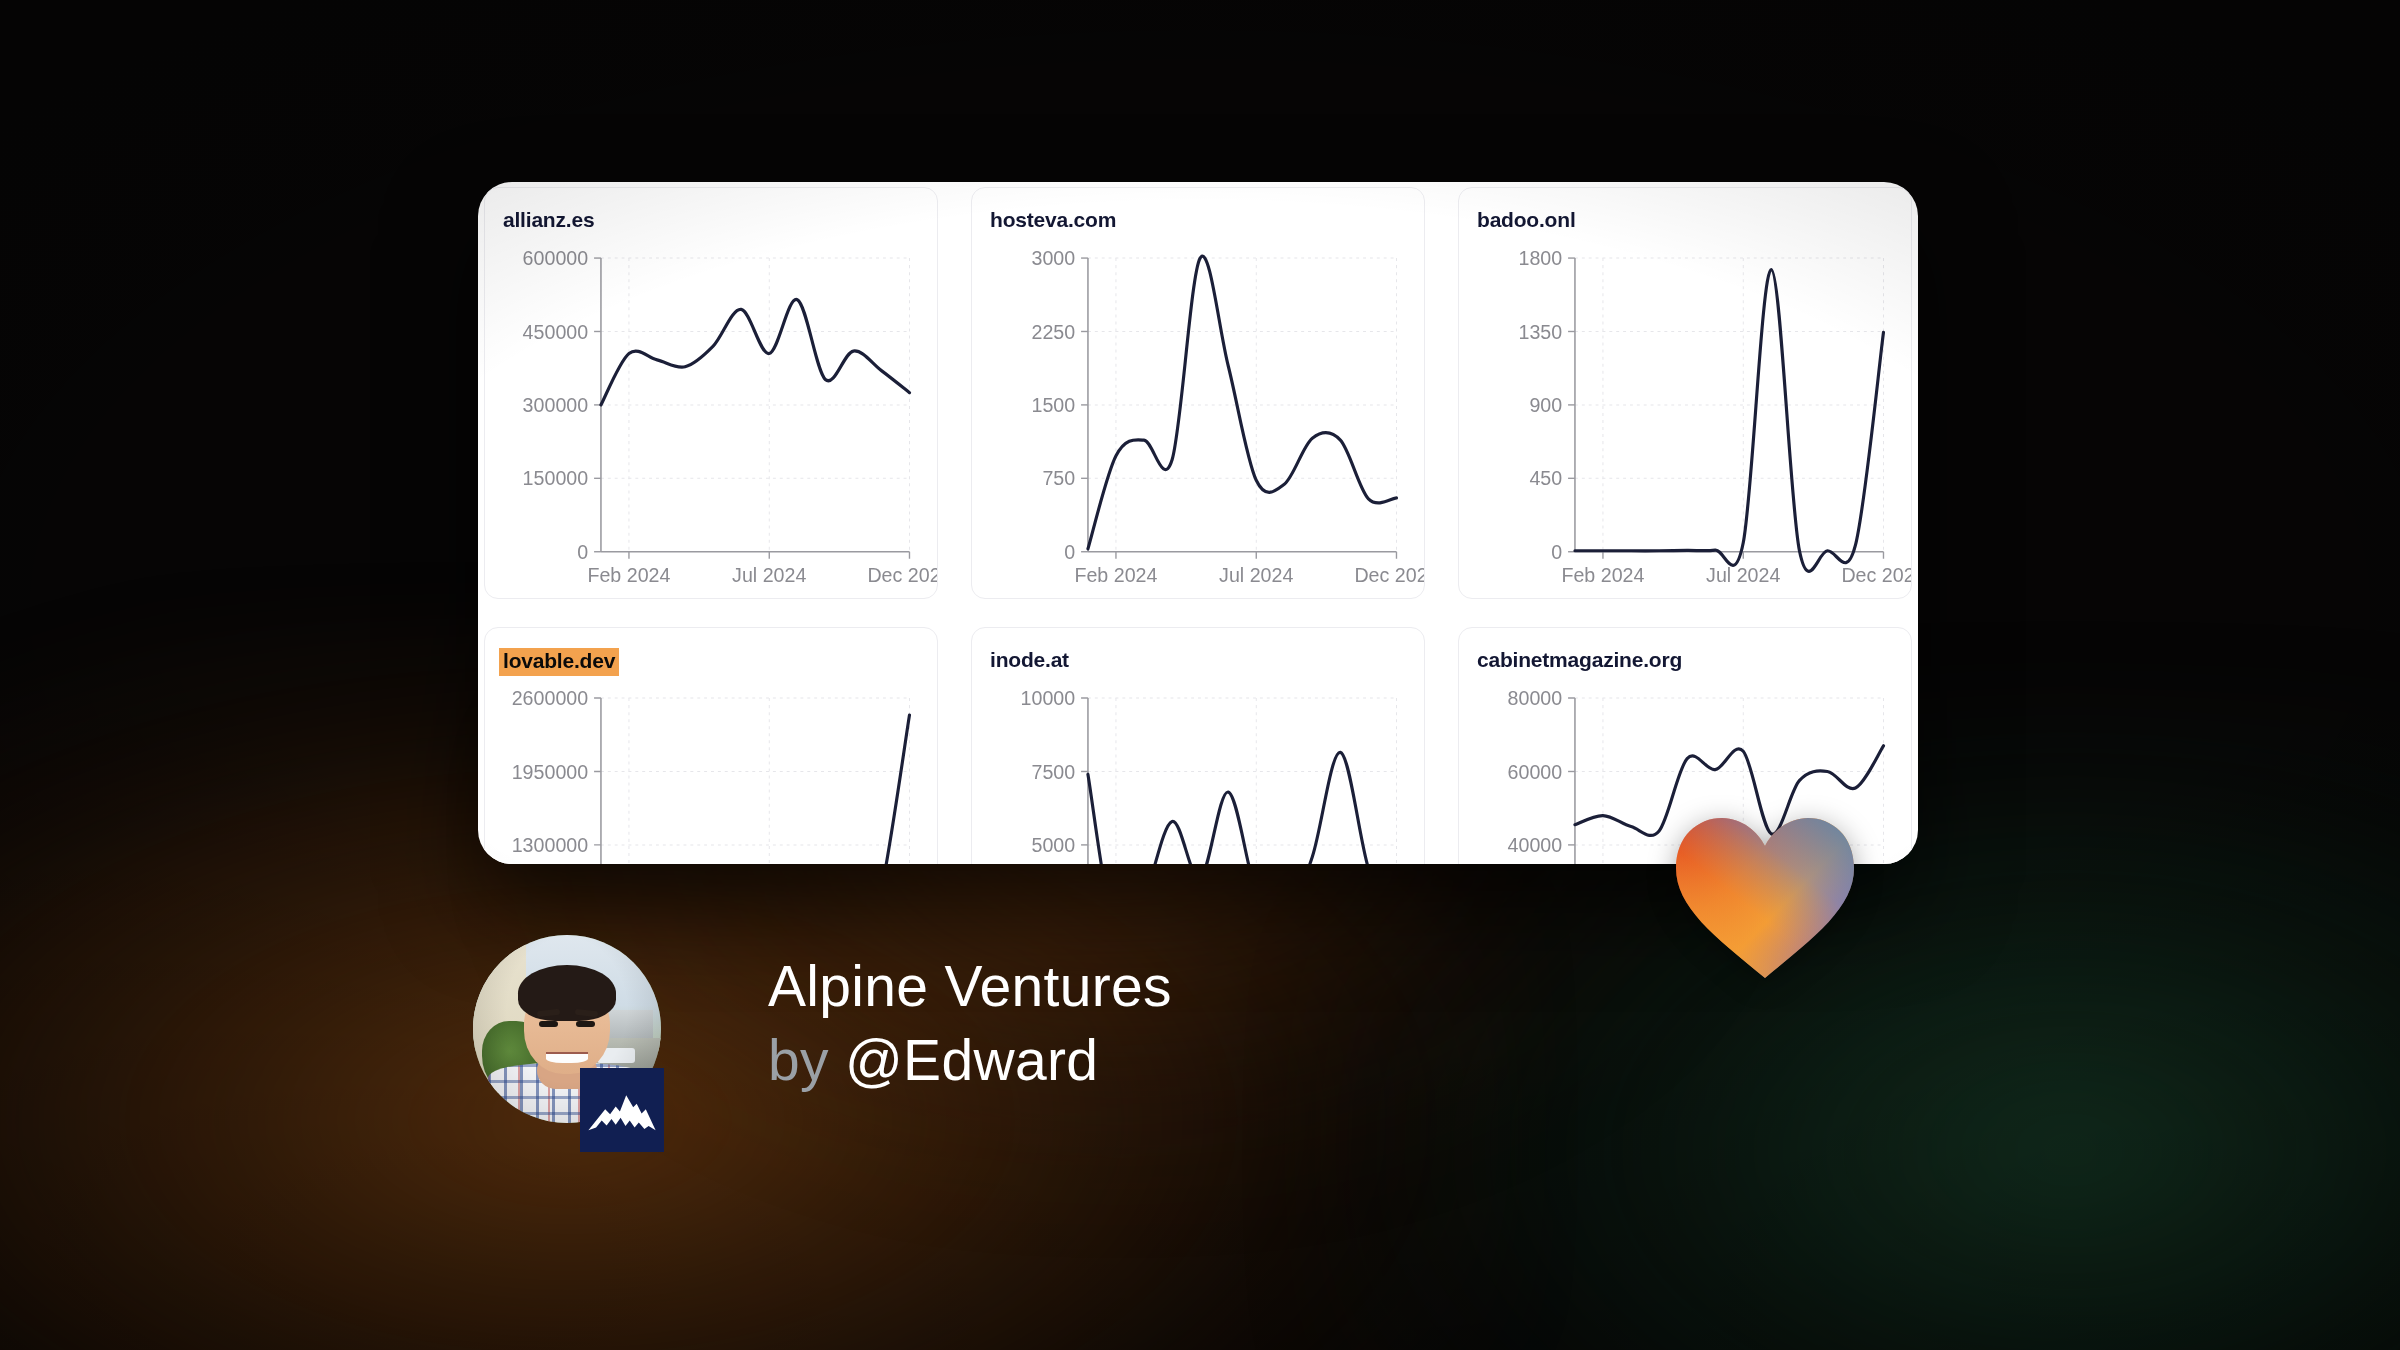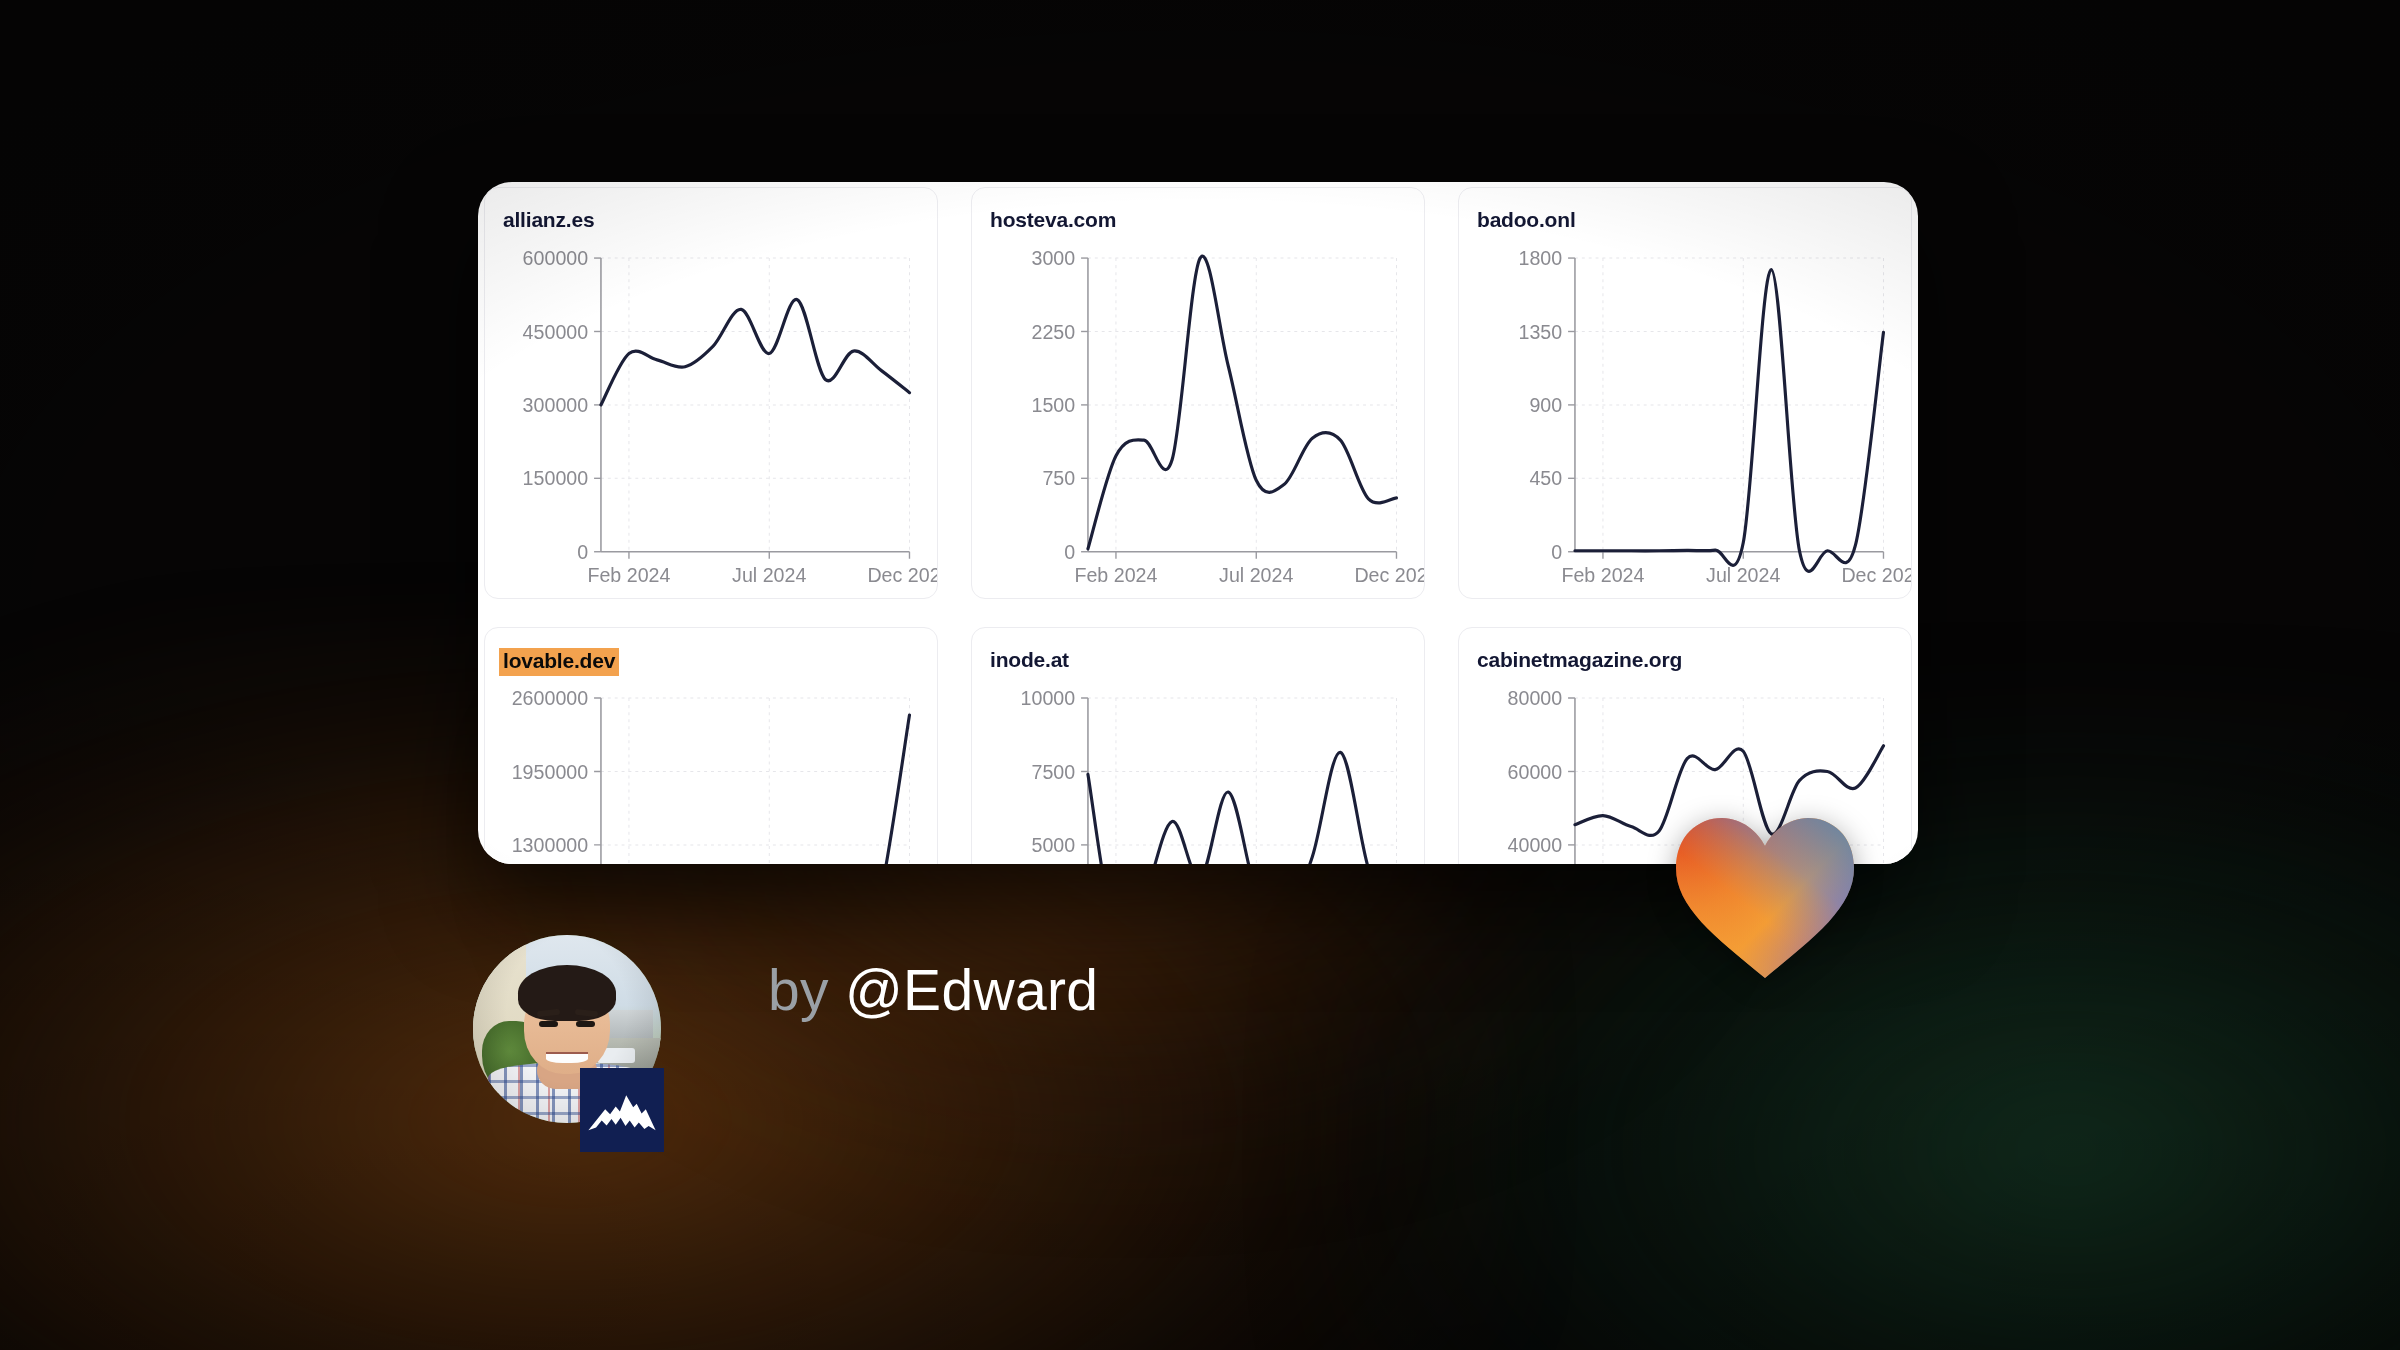--- a/index.html
+++ b/index.html
@@ -115,21 +115,21 @@
 
   .identity{
     position:absolute; left:768px; top:955px; width:900px;
   }
   .line1{
     font-size:57px; color:#ffffff; line-height:1.1; font-weight:400; letter-spacing:0.3px;
     white-space:nowrap;
   }
   .line2{
     font-size:57px; line-height:1.25; font-weight:400; letter-spacing:0.3px;
-    white-space:nowrap; color:#ffffff;
+    white-space:nowrap; color:#ffffff;margin-top:7px;
   }
   .by{ color:#9aa0a6; }
 
   
   .heart{
     position:absolute; left:1672px; top:812px; width:186px; height:168px;
   }
   .heart svg{ width:100%; height:100%; display:block; filter:drop-shadow(0 6px 14px rgba(0,0,0,0.35)); }
 </style>
 </head>
@@ -320,20 +320,21 @@
       <div class="shade"></div>
   </div>
   <div class="badge">
     <svg viewBox="0 0 100 70" aria-hidden="true">
       <path fill="#ffffff" d="M2 64 L26 34 L33 41 L41 30 L47 37 L56 14 L66 31 L71 26 L78 40 L84 34 L98 64 L88 58 L82 62 L74 53 L68 60 L61 50 L55 58 L48 46 L41 56 L35 48 L28 57 L21 50 L13 60 Z"></path>
     </svg>
   </div>
 </div>
 
 <div class="identity">
+  <div class="line1">Alpine Ventures</div>
   <div class="line2"><span class="by">by</span> <span>@Edward</span></div>
 </div>
 
 <div class="heart">
   <svg viewBox="0 0 186 168" aria-hidden="true">
     <defs>
       <linearGradient id="hg" x1="0" y1="0.12" x2="1" y2="1">
         <stop offset="0%" stop-color="#e0391f"></stop>
         <stop offset="32%" stop-color="#ef7f2e"></stop>
         <stop offset="55%" stop-color="#f5a63a"></stop>

